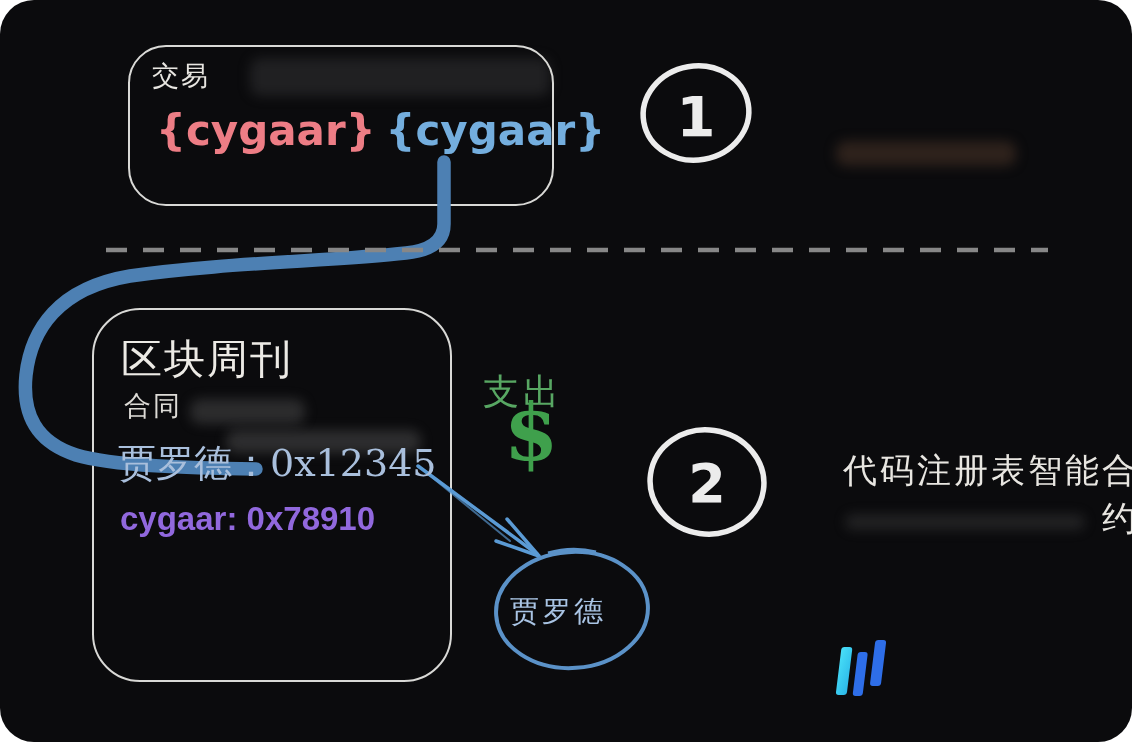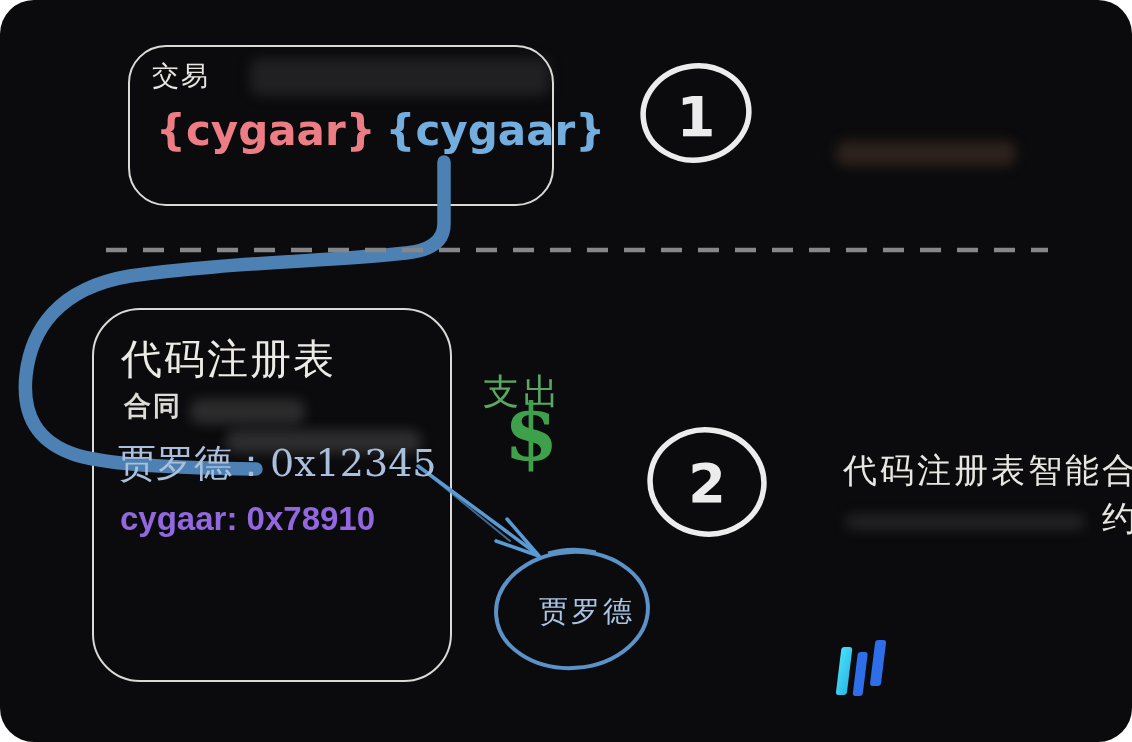--- a/index.html
+++ b/index.html
@@ -25,29 +25,29 @@
 
   .step-number{font-family:"DejaVu Sans","Liberation Sans",sans-serif;font-weight:700;
                color:#ececec;text-align:center;}
   .n1{left:666px;top:84px;width:60px;font-size:56px;}
   .n2{left:677px;top:452px;width:60px;font-size:54px;}
   .step-label{font-size:34px;letter-spacing:3px;line-height:1.42;}
   .l1{left:786px;top:100px;}
   .l2{left:827px;top:446px;width:312px;text-align:right;}
 
   .r-title{left:121px;top:332px;font-size:41px;color:#eceae5;letter-spacing:2px;}
-  .r-sub{left:124px;top:388px;font-size:27px;color:#dddbd6;letter-spacing:2px;font-weight:bold;}
+  .r-sub{left:124px;top:388px;font-size:27px;color:#dddbd6;letter-spacing:2px;}
   .r-jarrod{left:118px;top:438px;font-size:38px;color:#a9bfdc;white-space:nowrap;text-align:center;}
   .r-cygaar{left:120px;top:500px;font-size:33px;font-weight:700;color:#9168dd;
             font-family:Liberation Sans, sans-serif;white-space:nowrap;}
 
   .pay-label{left:483px;top:368px;font-size:36px;color:#58a763;letter-spacing:4px;}
   .pay-symbol{left:504px;top:394px;font-size:78px;font-weight:700;color:#3fa04c;line-height:1;}
 
-  .recipient-label{left:510px;top:592px;width:125px;text-align:right;
+  .recipient-label{left:510px;top:592px;width:125px;text-align:left;
                    font-size:29px;color:#a9c4e4;letter-spacing:3px;}
 
   .logo-text{left:893px;top:638px;font-size:47px;font-weight:700;color:#2b5ce2;
              letter-spacing:3px;font-family:"DejaVu Sans","Liberation Sans",sans-serif;}
 
   
   .smudge{filter:blur(6px);border-radius:10px;}
   .sm1{left:250px;top:58px;width:300px;height:38px;background:rgba(58,58,60,.45);}
   .sm2{left:836px;top:141px;width:180px;height:25px;background:rgba(74,52,40,.55);}
   .sm3{left:190px;top:399px;width:115px;height:25px;background:rgba(105,105,105,.35);}
@@ -89,21 +89,21 @@
       <ellipse cx="707" cy="482" rx="57" ry="52" fill="none" stroke="#ececec" stroke-width="5.5" transform="rotate(8 707 482)"></ellipse>
     </svg>
 
     <div class="abs z4 white-serif t-label">交易</div>
     <div class="abs z4 t-code">
       <span class="tok-red">{cygaar}</span><span class="tok-blue">{cygaar}</span>
     </div>
 
     <div class="abs z4 step-number n1">1</div>
 
-    <div class="abs z4 r-title">代码注册表</div>
+    <div class="abs z4 r-title">区块周刊</div>
     <div class="abs z4 r-sub">合同</div>
     <div class="abs z4 r-jarrod">贾罗德：0x12345</div>
     <div class="abs z4 r-cygaar">cygaar: 0x78910</div>
 
     <div class="abs z4 pay-label">支出</div>
     <div class="abs z4 pay-symbol">$</div>
 
     <div class="abs z4 step-number n2">2</div>
     <div class="abs z4 white-serif step-label l2">代码注册表智能合约</div>
 

